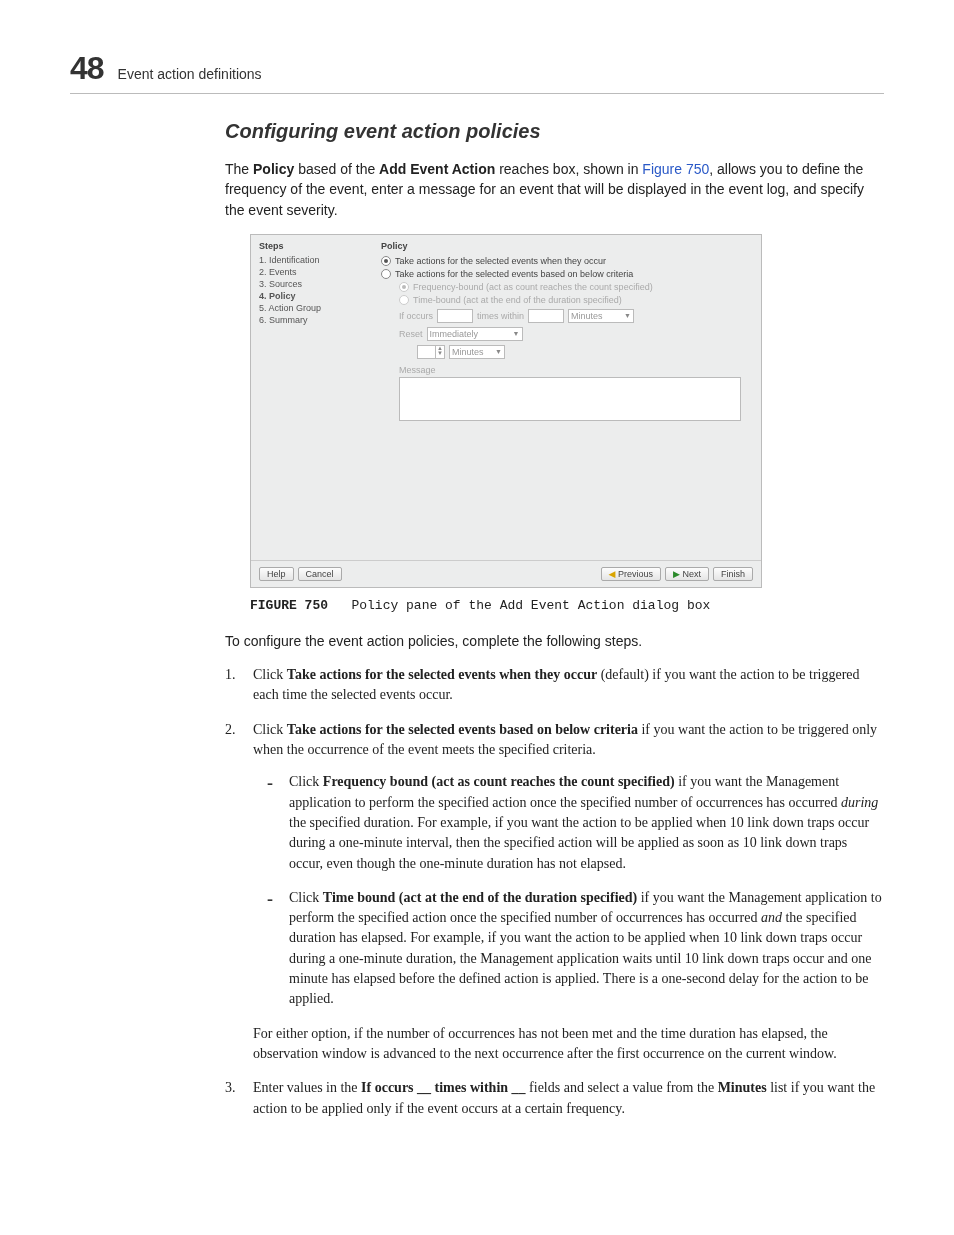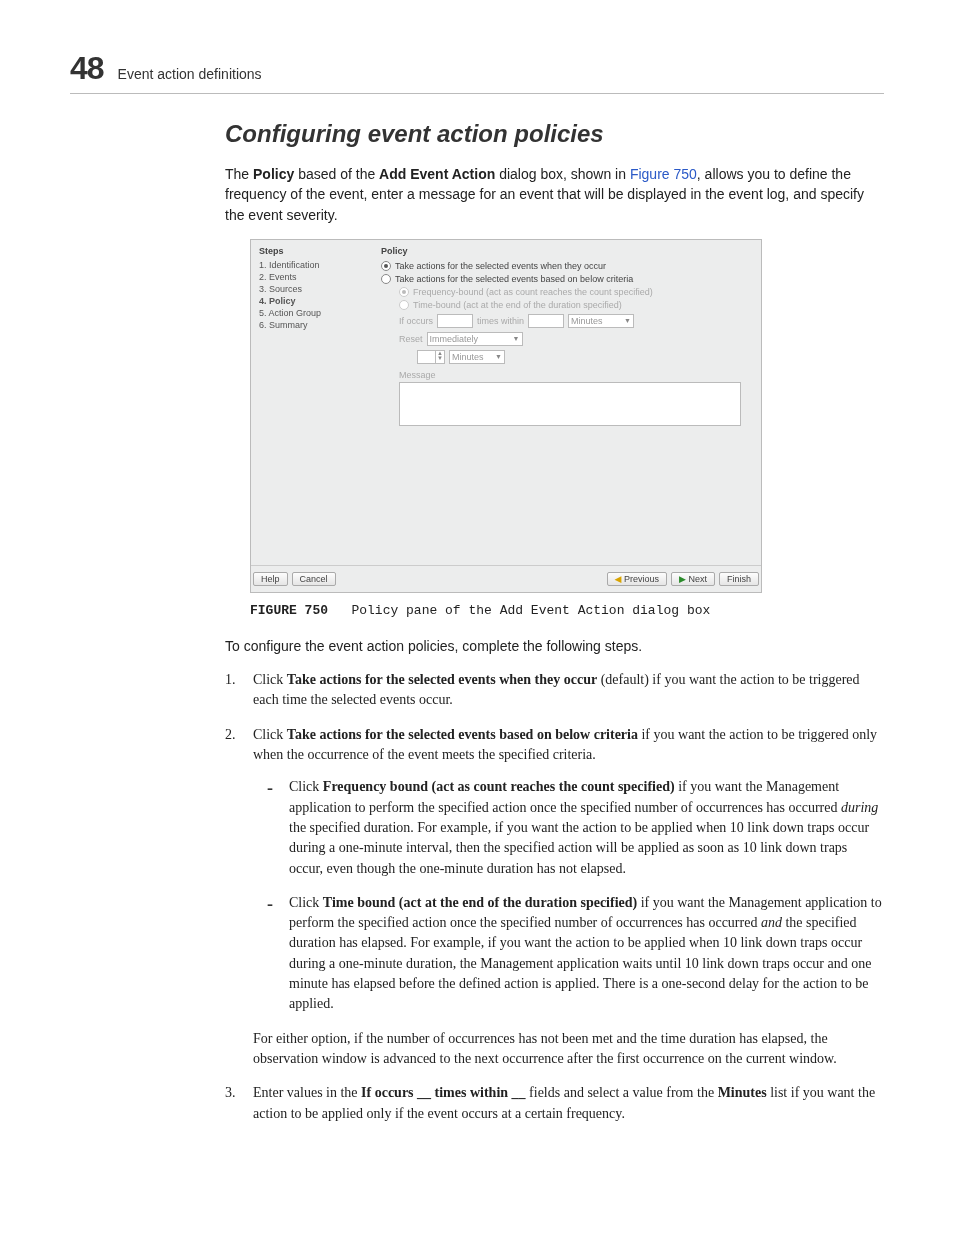--- a/index.html
+++ b/index.html
@@ -30,21 +30,21 @@
   .page-header-title {
     font-size: 14px;
     color: #333;
   }
   .body-col {
     margin-left: 155px;
   }
   h2.section-heading {
     font-style: italic;
     font-weight: bold;
-    font-size: 24px;
+    font-size: 20px;
     color: #333;
     margin: 0 0 16px 0;
   }
   p.body-text {
     font-size: 14px;
     line-height: 1.45;
     margin: 0 0 14px 0;
   }
   .link { color: #2a59c7; }
   b { font-weight: bold; }
@@ -117,21 +117,21 @@
   .shot-textarea {
     width: 340px; height: 42px; background:#fff; border:1px solid #bbb; margin-left:18px;
   }
   .shot-sev-row { display:flex; align-items:center; gap:6px; margin:8px 0 0 18px; color:#aaa;}
   .shot-bottom {
     border-top: 1px solid #ccc;
     height: 26px;
     display:flex;
     align-items:center;
     justify-content: space-between;
-    padding: 0 2px;
+    padding: 0 8px;
     background:#eceded;
   }
   .shot-btn {
     border:1px solid #aaa;
     background: linear-gradient(#fdfdfd,#e5e5e5);
     padding: 1px 7px;
     font-size: 9px;
     color:#444;
     border-radius:2px;
   }
@@ -205,21 +205,21 @@
 <div class="page">
   <div class="header-row">
     <span class="page-number">48</span>
     <span class="page-header-title">Event action definitions</span>
   </div>
 
   <div class="body-col">
     <h2 class="section-heading">Configuring event action policies</h2>
 
     <p class="body-text">
-      <span>The </span><b>Policy</b><span> based of the </span><b>Add Event Action</b><span> dialog box, shown in </span><span class="link">Figure 750</span><span>, allows you to define the frequency of the event, enter a message for an event that will be displayed in the event log, and specify the event severity.</span>
+      <span>The </span><b>Policy</b><span> based of the </span><b>Add Event Action</b><span> reaches box, shown in </span><span class="link">Figure 750</span><span>, allows you to define the frequency of the event, enter a message for an event that will be displayed in the event log, and specify the event severity.</span>
     </p>
 
     <div class="shot-wrap">
       <div class="shot">
         <div class="shot-main">
           <div class="shot-steps">
             <div class="shot-steps-title">Steps</div>
             <div class="shot-step">1. Identification</div>
             <div class="shot-step">2. Events</div>
             <div class="shot-step">3. Sources</div>

